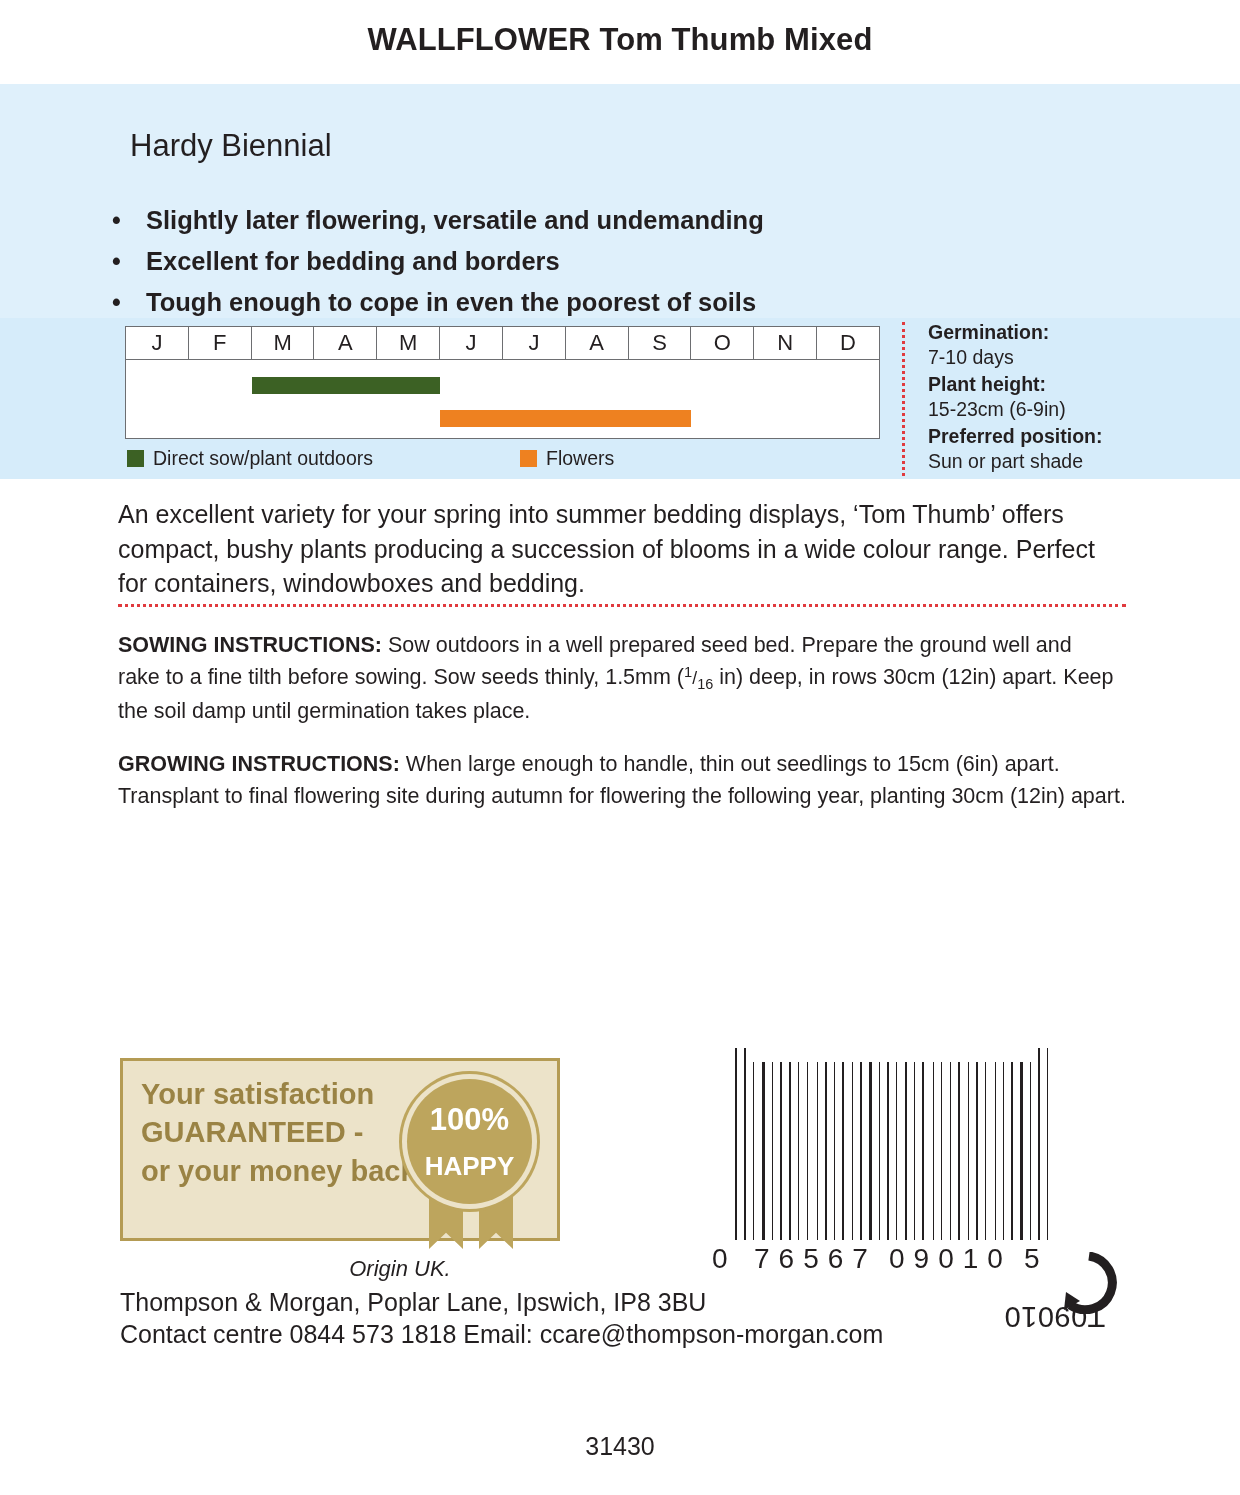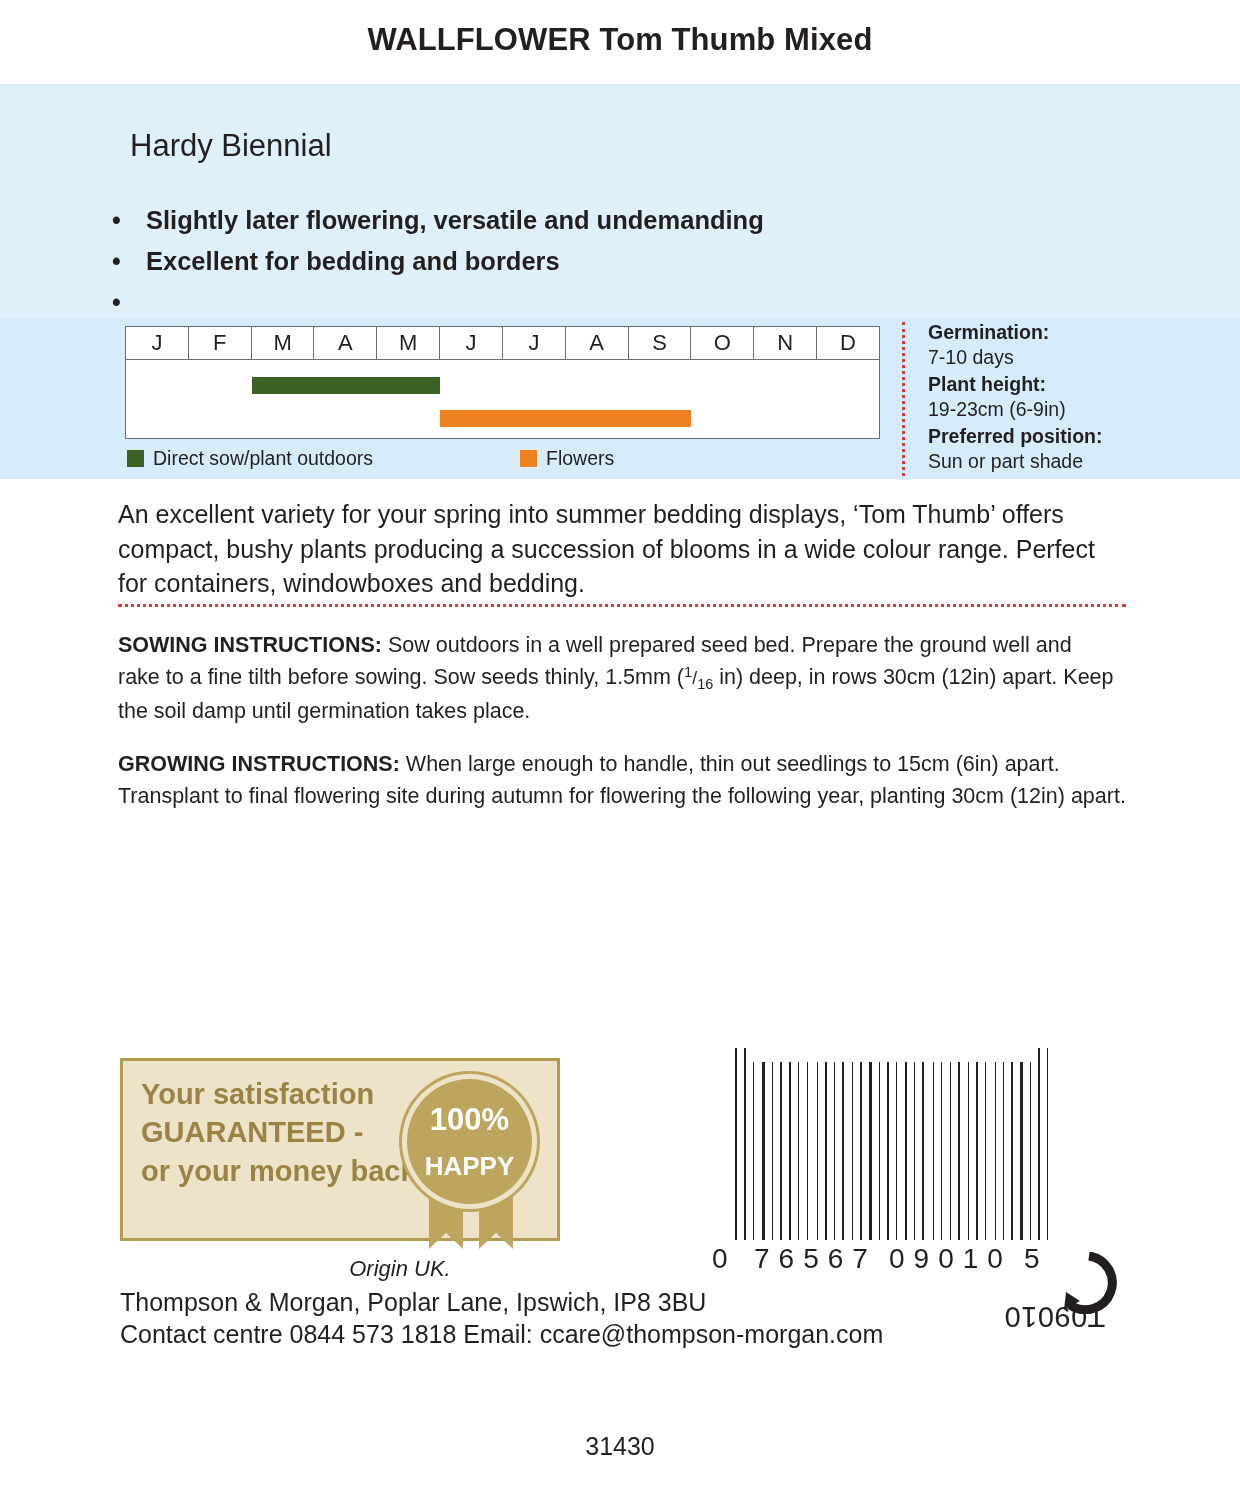--- a/index.html
+++ b/index.html
@@ -346,20 +346,21 @@
   <div class="bullet">
     <span class="dot">•</span>
     <span>Slightly later flowering, versatile and undemanding</span>
   </div>
   <div class="bullet">
     <span class="dot">•</span>
     <span>Excellent for bedding and borders</span>
   </div>
   <div class="bullet">
     <span class="dot">•</span>
+    <span>Tough enough to cope in even the poorest of soils</span>
   </div>
 </div>
 
 <div class="cal">
   <div class="cal-head">
     <div>J</div>
     <div>F</div>
     <div>M</div>
     <div>A</div>
     <div>M</div>
@@ -388,21 +389,21 @@
     <span>Flowers</span>
   </div>
 </div>
 
 <div class="dotted-v"></div>
 
 <div class="facts">
   <div class="lbl">Germination:</div>
   <div class="val">7-10 days</div>
   <div class="lbl">Plant height:</div>
-  <div class="val">19-23cm (6-9in)</div>
+  <div class="val">15-23cm (6-9in)</div>
   <div class="lbl">Preferred position:</div>
   <div class="val">Sun or part shade</div>
 </div>
 
 <div class="intro">An excellent variety for your spring into summer bedding displays, ‘Tom Thumb’ offers compact, bushy plants producing a succession of blooms in a wide colour range. Perfect for containers, windowboxes and bedding.</div>
 
 <div class="dotted-h one"></div>
 
 <div class="sow">
   <span class="hdr">SOWING INSTRUCTIONS:</span><span> Sow outdoors in a well prepared seed bed. Prepare the ground well and rake to a fine tilth before sowing. Sow seeds thinly, 1.5mm (</span><span class="frac"><sup>1</sup>/<sub>16</sub></span><span> in) deep, in rows 30cm (12in) apart. Keep the soil damp until germination takes place.</span>

